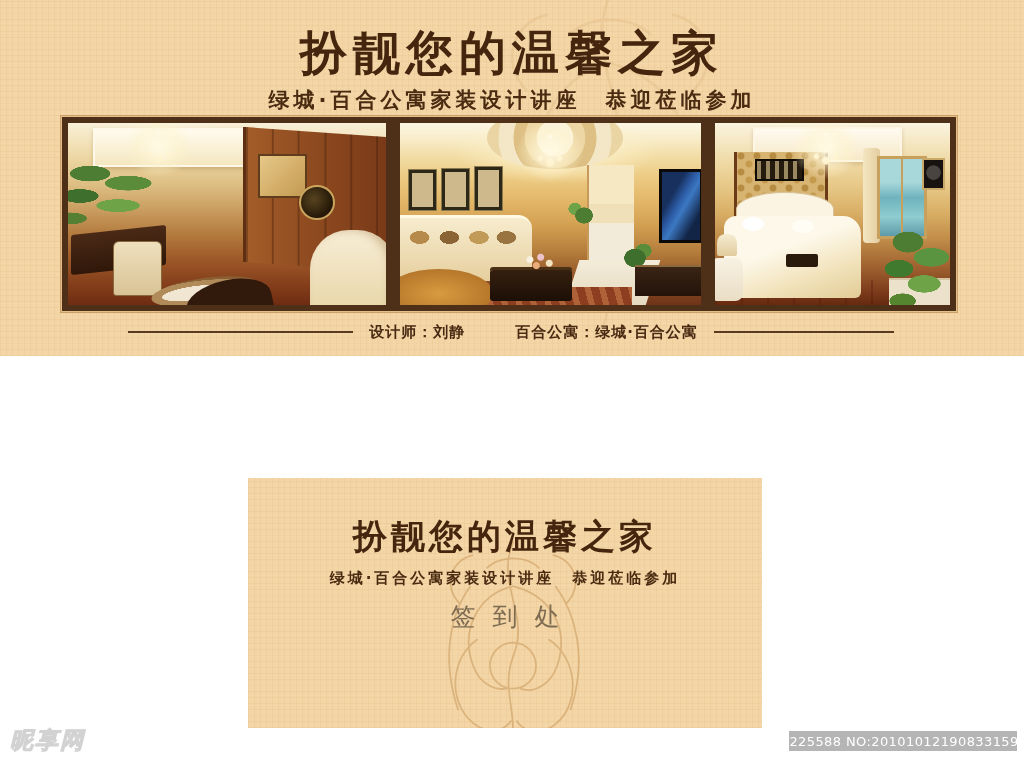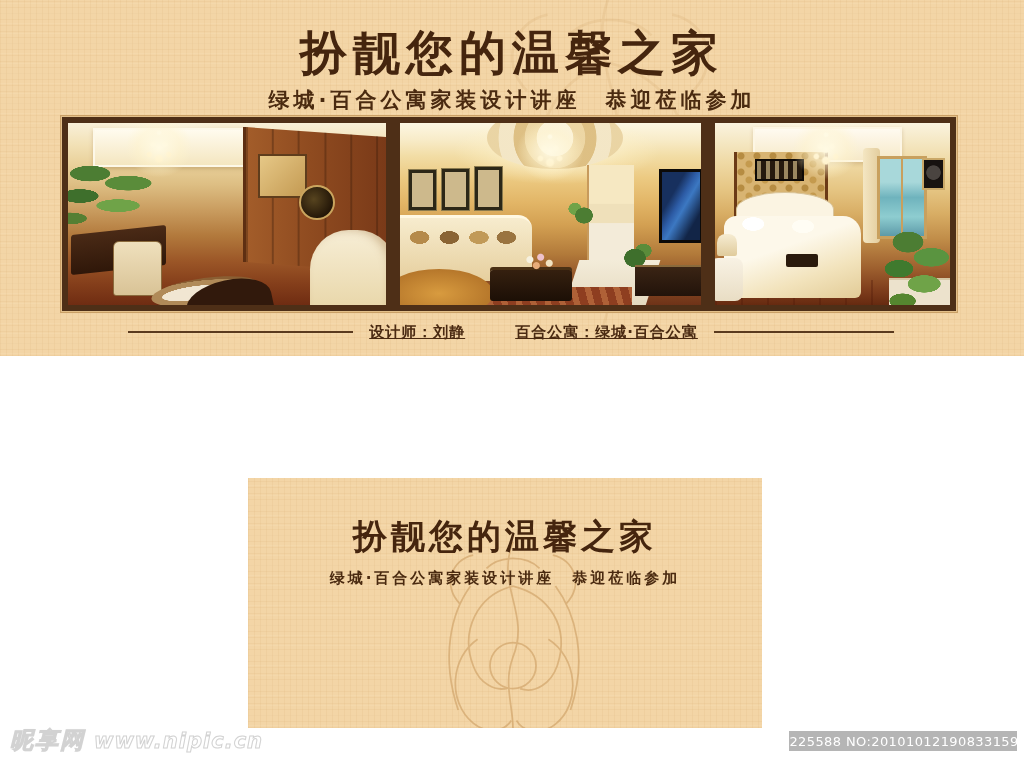--- a/index.html
+++ b/index.html
@@ -186,21 +186,21 @@
   .ph-divider{width:0;}
 
   
   .credit{
     position:absolute;left:128px;top:323px;width:766px;height:18px;
     display:flex;align-items:center;gap:16px;
   }
   .credit .rule{flex:1.25;height:2px;background:#5a3a1e;}
   .credit .rule-r{flex:1;}
   .credit-text{
-    font-size:15px;font-weight:700;color:#4a2a12;letter-spacing:1px;white-space:nowrap;text-decoration:underline;
+    font-size:15px;font-weight:700;color:#4a2a12;letter-spacing:1px;white-space:nowrap;
   }
   .credit-gap{width:18px;}
 
   
   .card{
     position:absolute;left:248px;top:478px;width:514px;height:250px;overflow:hidden;
   }
   .card-title{
     position:absolute;left:0;top:36px;width:100%;margin:0;text-align:center;
     font-family:"DejaVu Serif","Liberation Serif",serif;
@@ -338,23 +338,23 @@
         <path d="M70 40 C 85 25, 115 25, 130 40"></path>
         <path d="M40 80 C 20 60, 30 30, 55 25"></path>
         <path d="M160 80 C 180 60, 170 30, 145 25"></path>
         <path d="M148 60 C 170 90, 185 140, 165 200"></path>
         <path d="M52 60 C 30 90, 18 140, 38 200"></path>
       </g>
     </svg>
 
     <h2 class="card-title">扮靓您的温馨之家</h2>
     <p class="card-subtitle">绿城·百合公寓家装设计讲座　恭迎莅临参加</p>
+    <div class="signin-label">签到处</div>
 
   </section>
 
   <div class="wm">
     <span class="wm-site">昵享网</span>
-    <span class="wm-url">www.nipic.cn</span>
   </div>
 
   <div class="idbar">ID:2225588 NO:20101012190833159000</div>
 
 </div>
 
 </body></html>

